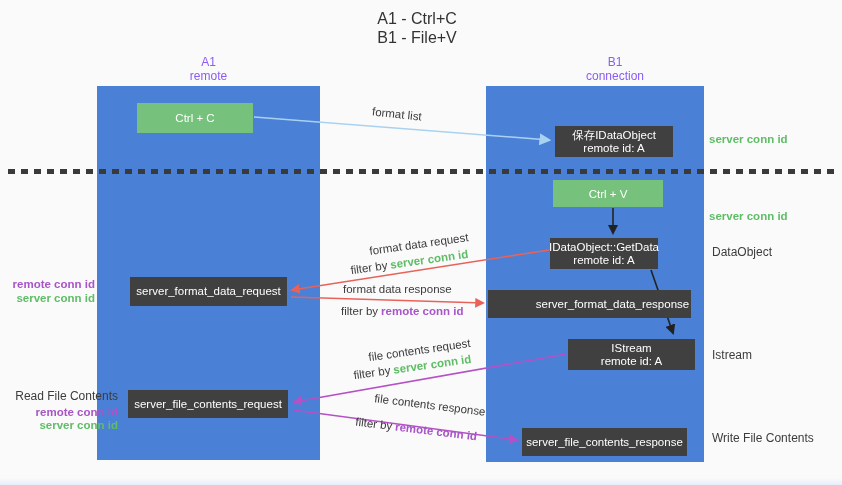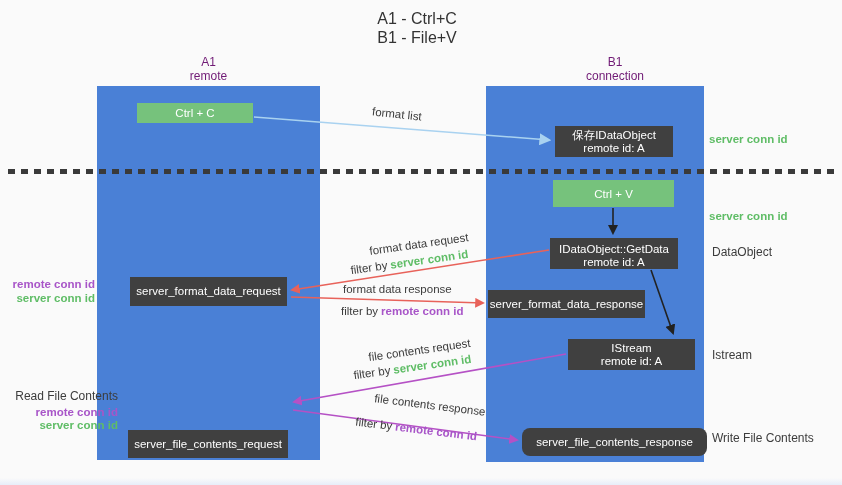--- a/index.html
+++ b/index.html
@@ -7,42 +7,42 @@
   .stage { position:relative; width:842px; height:485px; background:#fafafa; overflow:hidden; }
 
   .title { position:absolute; left:352px; top:9px; width:130px; text-align:center;
            font-size:16px; color:#333; line-height:19px; z-index:4; }
 
   .lane { position:absolute; top:86px; background:#4a80d6; z-index:1; }
   .lane-left  { left:97px;  width:223px; height:374px; }
   .lane-right { left:486px; width:218px; height:376px; }
 
   .lane-header { position:absolute; top:55px; text-align:center; font-size:12px;
-                 color:#701a75; line-height:14px; z-index:4; }
+                 color:#8b5cf6; line-height:14px; z-index:4; }
   .lh-left  { left:97px;  width:223px; }
   .lh-right { left:506px; width:218px; }
 
   .divider { position:absolute; left:8px; right:6px; top:169px; height:5px; z-index:5;
              background:repeating-linear-gradient(to right,#3a3a3a 0 7px,transparent 7px 13px); }
 
   .node { position:absolute; z-index:3; display:flex; flex-direction:column;
           align-items:center; justify-content:center; color:#fff; text-align:center;
           white-space:nowrap; }
   .green  { background:#76c27c; font-size:11.5px; }
   .orange { background:#404040; font-size:11.5px; line-height:13px; }
 
-  .n-ctrl-c   { left:137px; top:103px; width:116px; height:20px; }
+  .n-ctrl-c   { left:137px; top:103px; width:116px; height:30px; }
   .n-save     { left:555px; top:126px; width:118px; height:31px; }
-  .n-ctrl-v   { left:553px; top:180px; width:121px; height:27px; }
-  .n-getdata  { left:550px; top:238px; width:128px; height:31px;justify-content:flex-end; }
+  .n-ctrl-v   { left:553px; top:180px; width:110px; height:27px; }
+  .n-getdata  { left:550px; top:238px; width:108px; height:31px; }
   .n-freq     { left:130px; top:277px; width:157px; height:29px;justify-content:center; }
-  .n-fresp    { left:488px; top:290px; width:157px; height:28px; }
+  .n-fresp    { left:488px; top:290px; width:157px; height:28px;padding-left:46px; }
   .n-istream  { left:568px; top:339px; width:127px; height:31px; }
-  .n-filereq  { left:128px; top:390px; width:160px; height:28px;margin-top:40px; }
-  .n-fileresp { left:522px; top:428px; width:185px; height:28px;border-radius:8px; }
+  .n-filereq  { left:128px; top:390px; width:160px; height:28px; }
+  .n-fileresp { left:522px; top:428px; width:165px; height:28px; }
 
   .lbl { position:absolute; z-index:4; font-size:11.5px; color:#3c3c3c; white-space:nowrap; }
   .dark12 { font-size:12px; }
   .bg { color:#5fbd66; font-weight:bold; }
   .bp { color:#a855c8; font-weight:bold; }
   .filter-key { margin-left:3px; }
 
   .ann-sct  { left:709px; top:133px; }
   .ann-scm  { left:709px; top:210px; }
   .ann-do   { left:712px; top:245px; }

